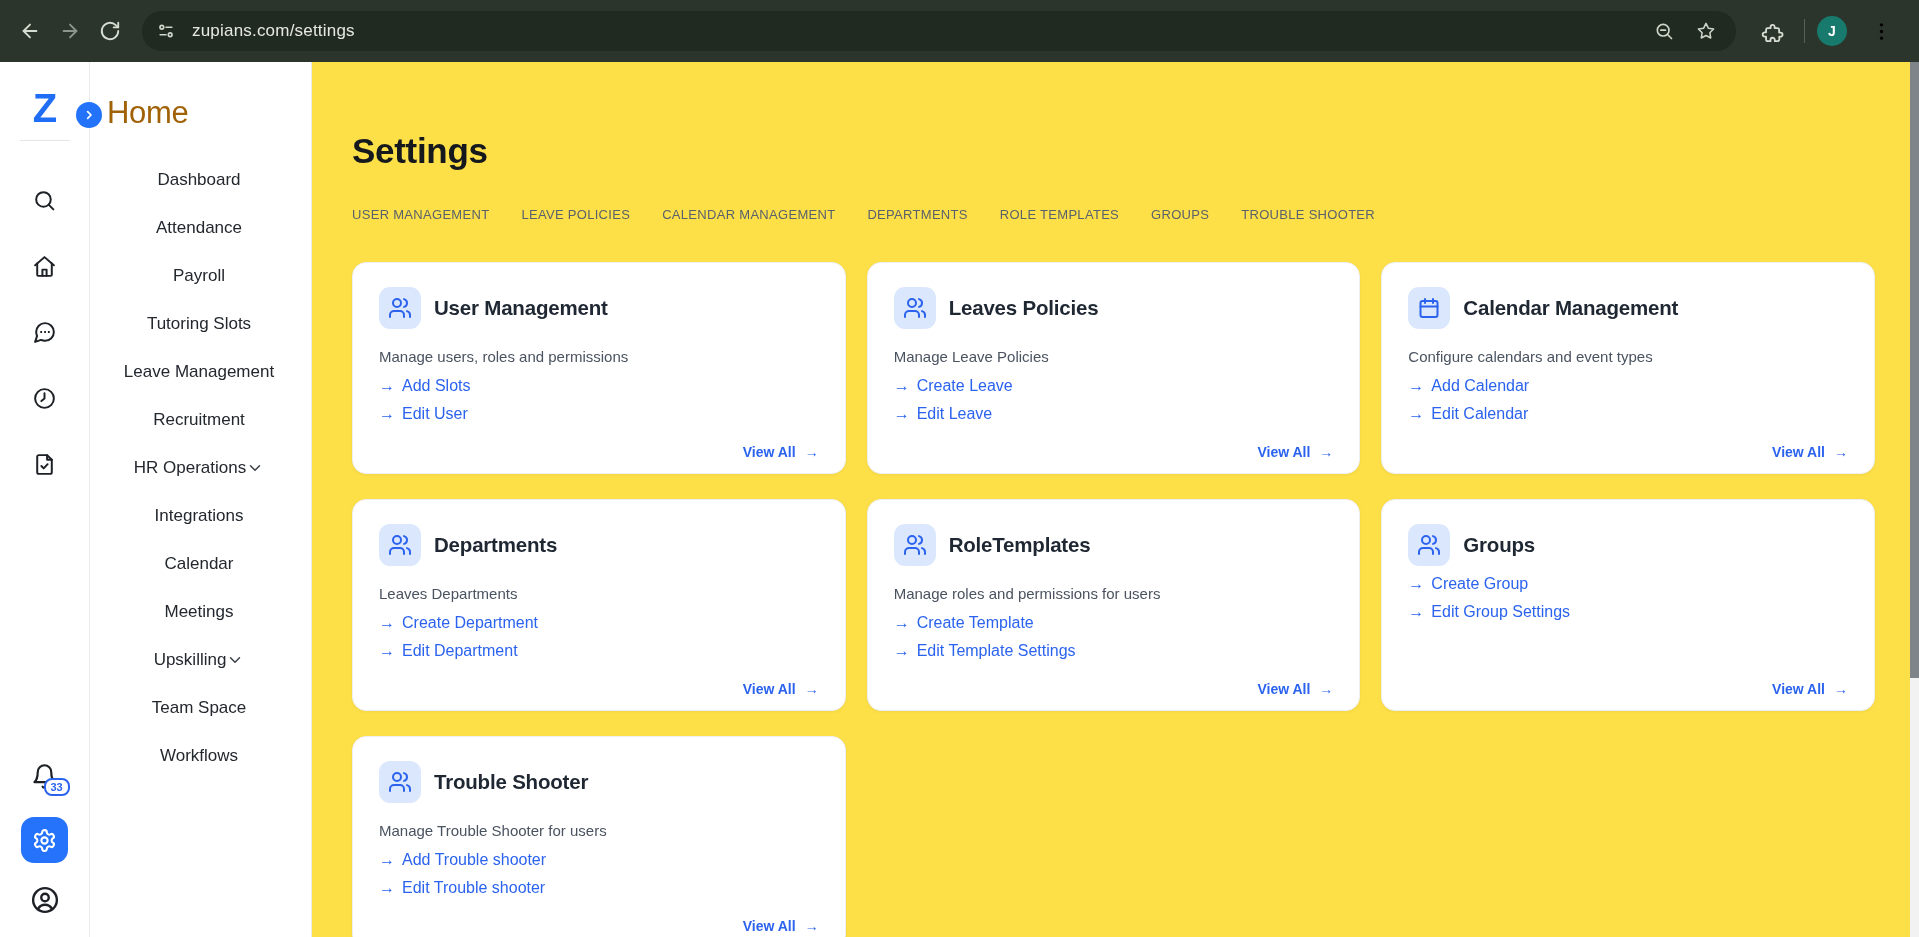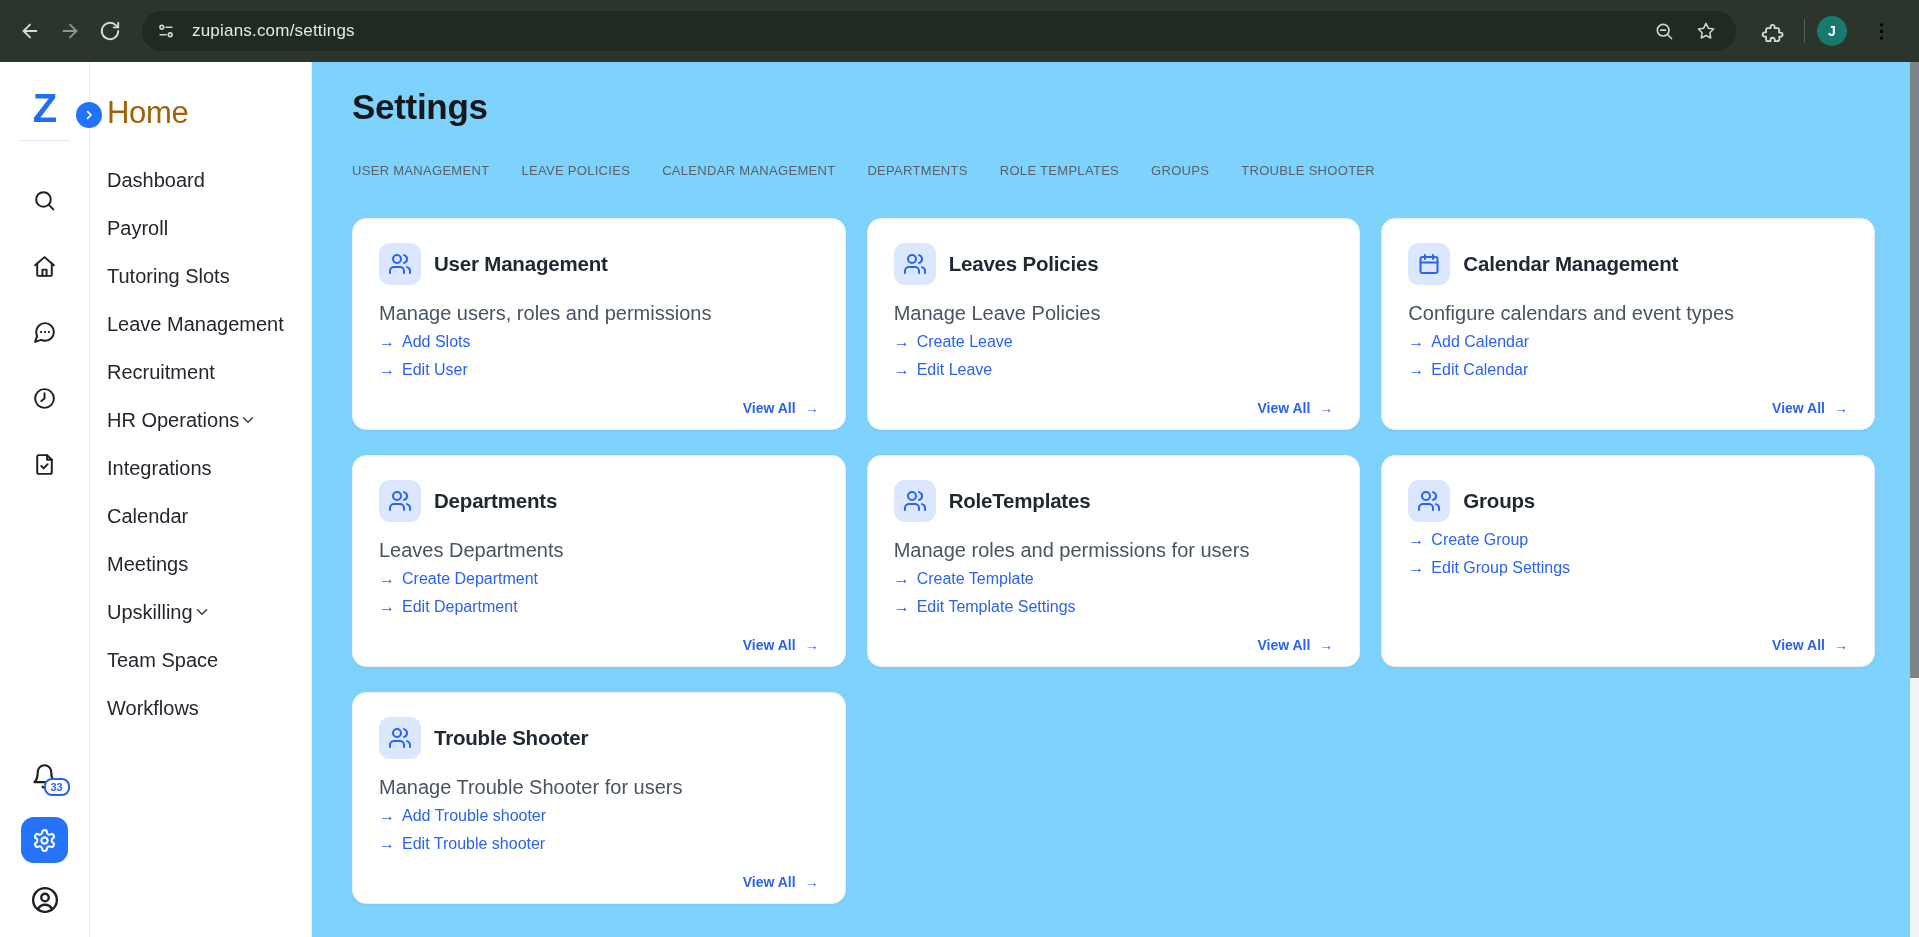--- a/index.html
+++ b/index.html
@@ -41,36 +41,36 @@
   .badge { position:absolute; right:-11px; bottom:-5px; min-width:26px; height:18px; padding:0 4px; border-radius:8px; background:#fff; border:2px solid #2b63ee; color:#2b63ee; font-size:11px; font-weight:700; display:flex; align-items:center; justify-content:center; }
   .gear-btn { width:47px; height:46px; border-radius:13px; background:#2573fb; display:flex; align-items:center; justify-content:center; margin-bottom:22px; cursor:pointer; }
   .gear-btn svg { width:25px; height:25px; stroke:#fff; stroke-width:2; }
   .person-btn { width:30px; height:30px; cursor:pointer; }
   .person-btn svg { width:30px; height:30px; stroke:#1d2126; stroke-width:1.9; }
 
   
   .menu { width:222px; flex:0 0 222px; border-right:1px solid #e9ebee; background:#fff; padding:33px 14px 0 17px; }
   .menu-title { font-size:31px; font-weight:500; color:#a16207; letter-spacing:-.3px; }
   .menu-list { margin-top:25px; display:flex; flex-direction:column; }
-  .menu-item { height:48px; display:flex; align-items:center; justify-content:flex-start; font-size:20px; color:#23272e; cursor:pointer; padding-right:6px; }
+  .menu-item { height:48px; display:flex; align-items:center; justify-content:center; font-size:17px; color:#23272e; cursor:pointer; padding-right:6px; }
   .menu-item .chev { width:18px; height:18px; flex:0 0 auto; }
   .menu-item .chev svg { width:18px; height:18px; stroke:#3c4149; stroke-width:2; }
 
   
-  .content { flex:1; background:#7dd3fc; padding:24px 44px 0 40px; min-width:0; }
+  .content { flex:1; background:#fde047; padding:68px 44px 0 40px; min-width:0; }
   .page-title { font-size:35px; font-weight:700; color:#15181d; letter-spacing:-.3px; line-height:42px; }
   .tabs { margin-top:33px; display:flex; gap:32px; }
   .tab { font-size:13px; font-weight:500; color:#5a616b; letter-spacing:.3px; line-height:20px; cursor:pointer; white-space:nowrap; }
   .grid { margin-top:37px; display:grid; grid-template-columns:repeat(3, 1fr); column-gap:21px; row-gap:25px; }
   .card { height:212px; background:#fff; border:1px solid #edeff2; border-radius:14px; box-shadow:0 1px 3px rgba(20,25,40,.05); padding:24px 26px; position:relative; }
   .card-head { display:flex; align-items:center; gap:13px; }
   .tile { width:42px; height:42px; border-radius:11px; background:#dbe7fd; display:flex; align-items:center; justify-content:center; flex:0 0 auto; }
   .tile svg { width:24px; height:24px; stroke:#2b63ee; stroke-width:2; }
   .card-title { font-size:20.5px; font-weight:700; color:#1f2733; letter-spacing:-.2px; }
-  .card-desc { margin-top:17px; font-size:20px; color:#4a5360; line-height:22px; }
+  .card-desc { margin-top:17px; font-size:15px; color:#4a5360; line-height:22px; }
   .card-links { margin-top:2px; }
   .card-link { display:flex; align-items:center; gap:7px; color:#2b63ee; font-size:16px; line-height:20px; margin-top:8px; text-decoration:none; cursor:pointer; width:max-content; }
   .card-link .arrow { font-size:16px; }
   .view-all { position:absolute; right:26px; bottom:13px; display:flex; align-items:center; gap:9px; color:#2b63ee; font-size:14px; font-weight:600; text-decoration:none; cursor:pointer; }
 
   
   .scrollbar { position:absolute; top:62px; right:0; width:9px; height:875px; background:#f2f2f2; }
   .scroll-thumb { position:absolute; top:0; left:0; width:9px; height:616px; background:#7f848a; }
 
   svg { fill:none; stroke-linecap:round; stroke-linejoin:round; }
@@ -215,20 +215,24 @@
     </aside>
 
     <nav class="menu">
       <div class="menu-title">Home</div>
       <div class="menu-list">
   <div class="menu-item">
     <span class="menu-label">Dashboard</span>
 
   </div>
 
+  <div class="menu-item">
+    <span class="menu-label">Attendance</span>
+
+  </div>
 
   <div class="menu-item">
     <span class="menu-label">Payroll</span>
 
   </div>
 
   <div class="menu-item">
     <span class="menu-label">Tutoring Slots</span>
 
   </div>

